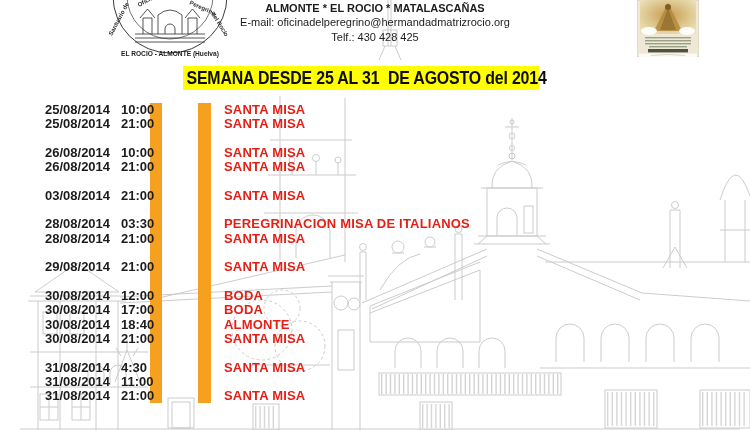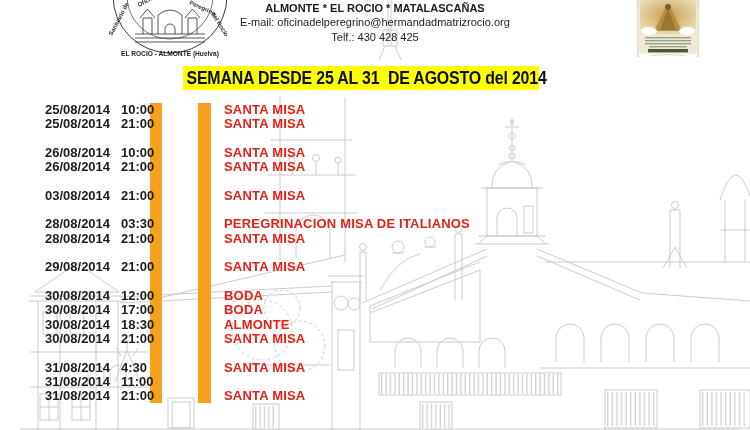--- a/index.html
+++ b/index.html
@@ -313,21 +313,21 @@
     </div>
 
     <div class="row">
       <span class="date">30/08/2014</span>
       <span class="time">17:00</span>
       <span class="event">BODA</span>
     </div>
 
     <div class="row">
       <span class="date">30/08/2014</span>
-      <span class="time">18:30</span>
+      <span class="time">18:40</span>
       <span class="event">ALMONTE</span>
     </div>
 
     <div class="row">
       <span class="date">30/08/2014</span>
       <span class="time">21:00</span>
       <span class="event">SANTA MISA</span>
     </div>
 
     <div class="row">

